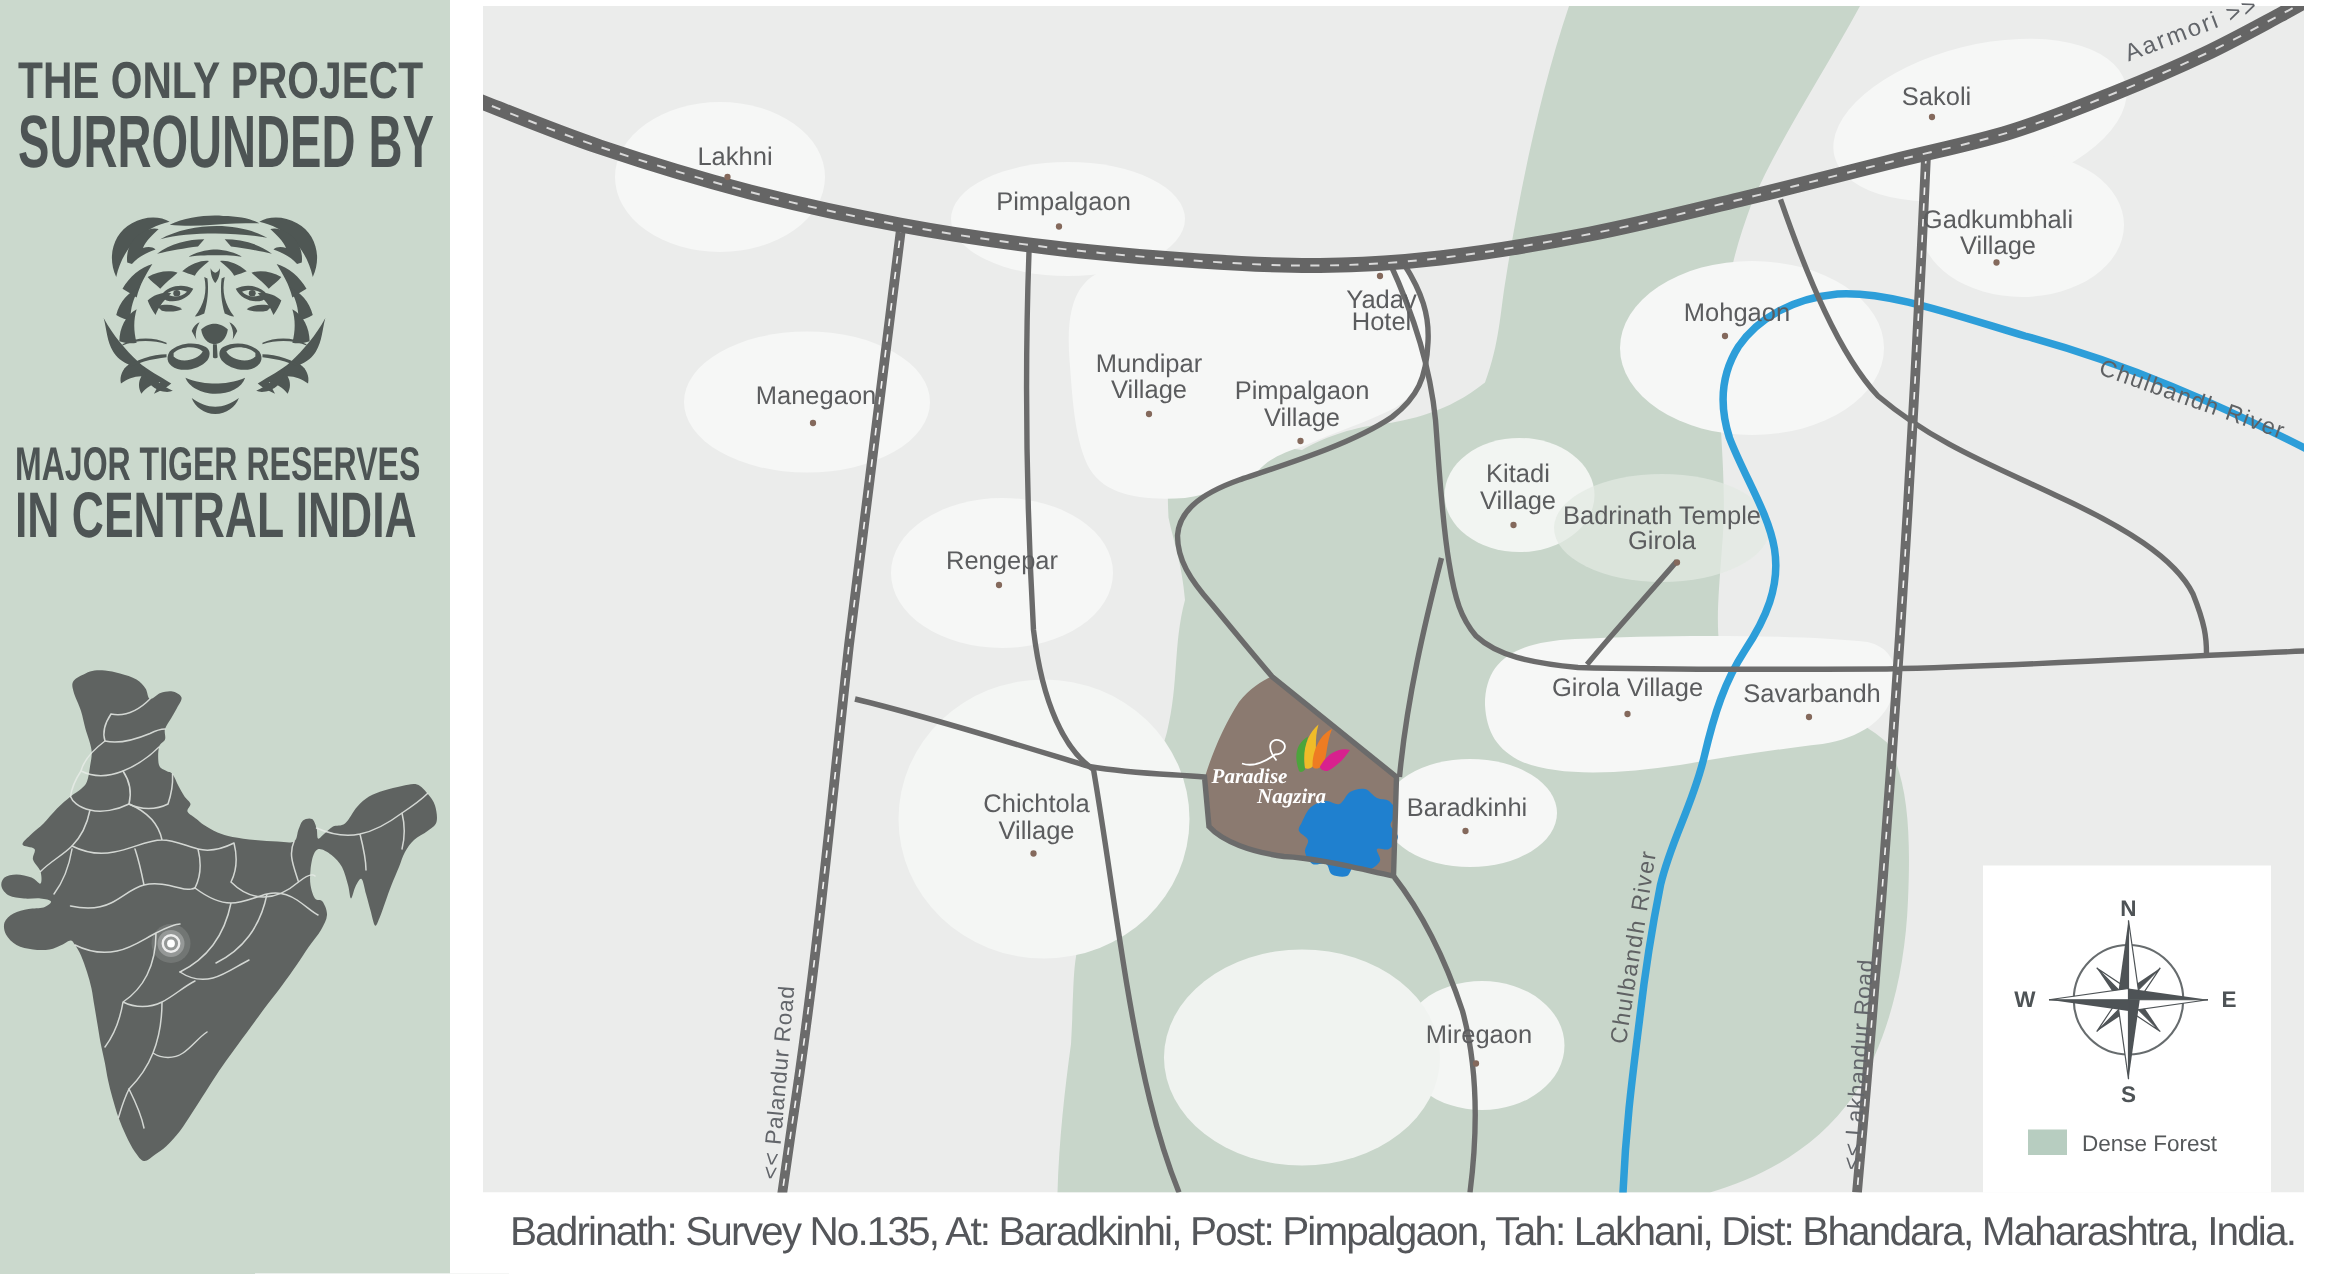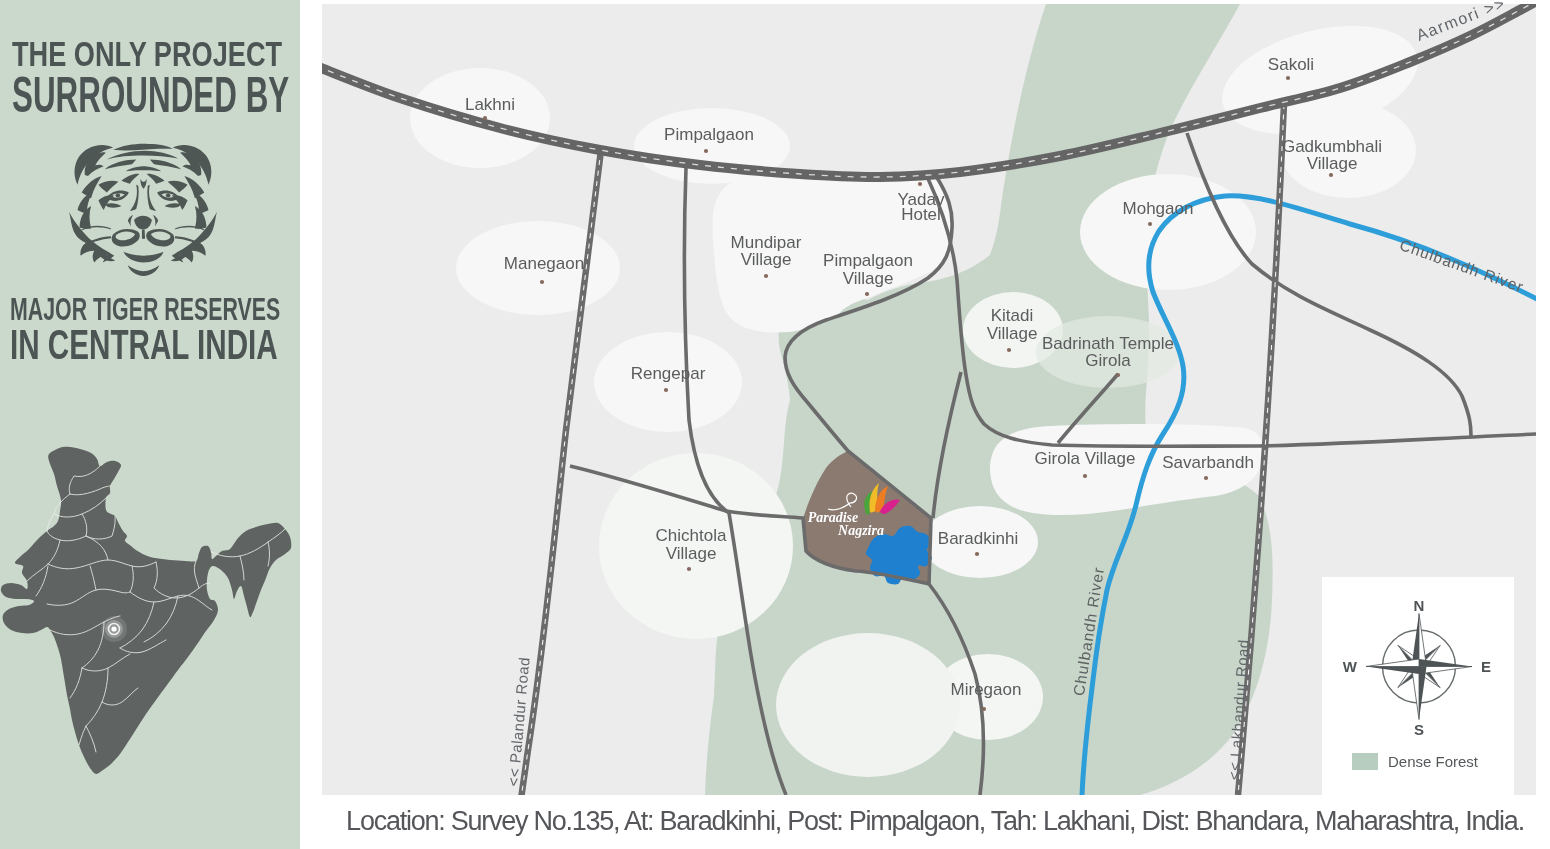--- a/index.html
+++ b/index.html
@@ -377,13 +377,13 @@
  <text x="1357.0" y="671.5" font-family="Liberation Sans, sans-serif" font-size="15" font-weight="bold" fill="#4e5356" text-anchor="end">W</text>
  <text x="1481.0" y="671.5" font-family="Liberation Sans, sans-serif" font-size="15" font-weight="bold" fill="#4e5356" text-anchor="start">E</text>
 
  <rect x="1352" y="753" width="26" height="17" fill="#b7cdc0"></rect>
 
  <text x="1388" y="767" font-size="15" fill="#55585a" font-family="Liberation Sans, sans-serif">Dense Forest</text>
 </g>
 </svg>
 </div>
 
-<div class="abs" id="caption" style="left:328px;top:806px;width:1214px;text-align:center;color:#54565a;font-size:27px;letter-spacing:-1.25px;">Location: Survey No.135, At: Baradkinhi, Post: Pimpalgaon, Tah: Lakhani, Dist: Bhandara, Maharashtra, India.</div>
+<div class="abs" id="caption" style="left:328px;top:806px;width:1214px;text-align:center;color:#54565a;font-size:27px;letter-spacing:-1.25px;">Badrinath: Survey No.135, At: Baradkinhi, Post: Pimpalgaon, Tah: Lakhani, Dist: Bhandara, Maharashtra, India.</div>
 
 </body></html>

